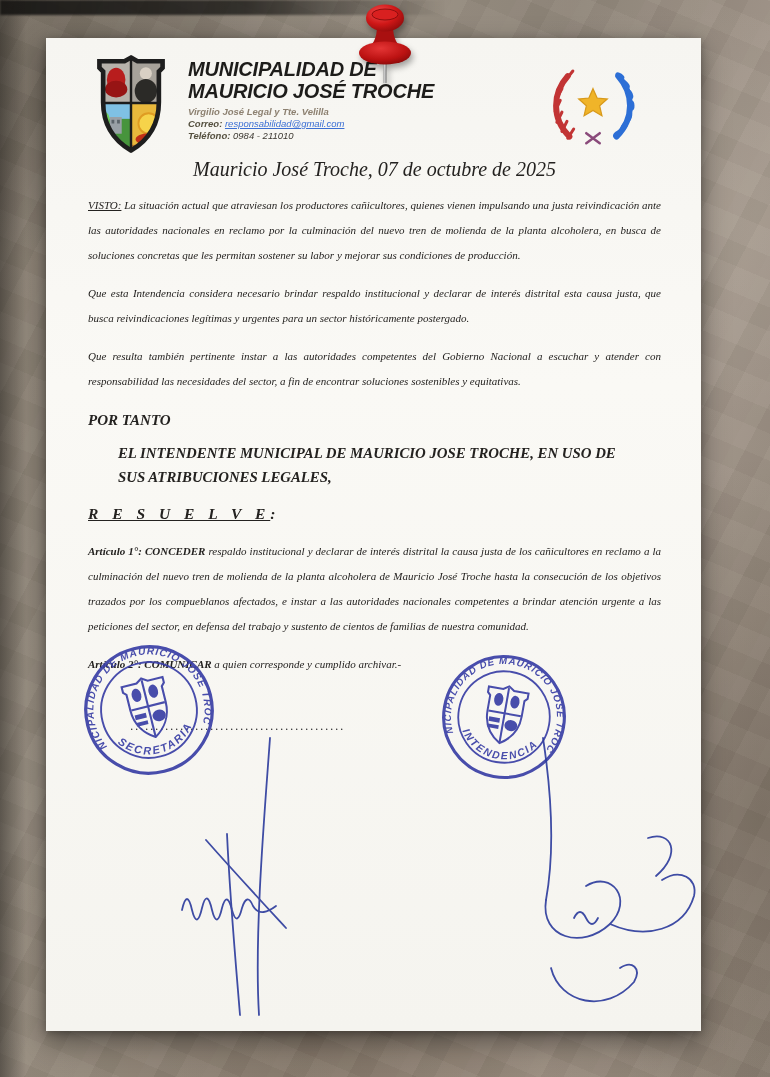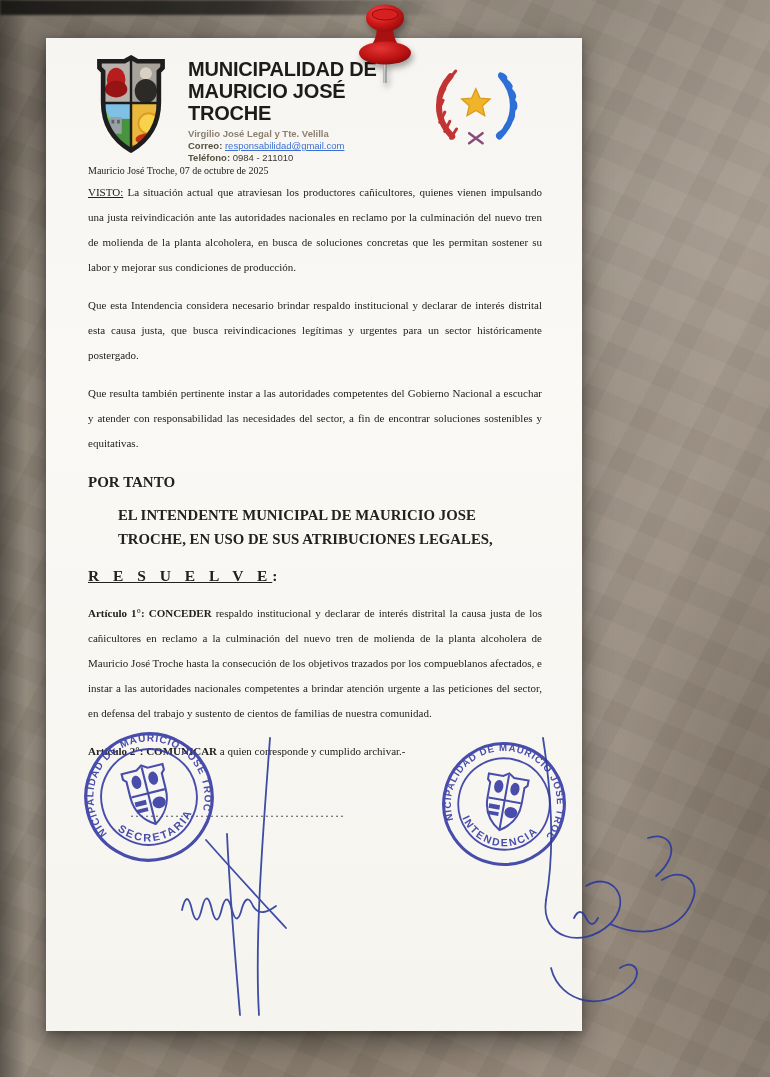--- a/index.html
+++ b/index.html
@@ -18,44 +18,45 @@
       repeating-linear-gradient(118deg, rgba(255,255,255,.05) 0 14px, rgba(0,0,0,.05) 14px 34px, rgba(255,255,255,.03) 34px 57px),
       repeating-linear-gradient(23deg, rgba(0,0,0,.04) 0 22px, rgba(255,255,255,.04) 22px 47px);
   }
   .top-dark{position:absolute;top:0;left:0;width:446px;height:15px;pointer-events:none;
     background:linear-gradient(to right, rgba(22,21,19,.92) 0%, rgba(22,21,19,.75) 55%, rgba(22,21,19,0) 100%);
     filter:blur(1px);}
   .left-dark{position:absolute;top:0;left:0;width:26px;height:100%;pointer-events:none;
     background:linear-gradient(to right, rgba(25,23,20,.45), rgba(25,23,20,0));}
 
   .document{
-    position:absolute;left:46px;top:38px;width:536px;height:993px;
+    position:absolute;left:46px;top:38px;width:655px;height:993px;
     background:linear-gradient(180deg,#f6f5f1 0%,#faf9f5 35%,#f5f4ef 100%);
     box-shadow:0 10px 26px rgba(0,0,0,.40), 0 2px 8px rgba(0,0,0,.28);
     color:#242220;
+    font-style:italic;
   }
   .doc-inner{padding:14px 40px 0 42px;position:relative;}
 
   
   .doc-header{display:flex;align-items:flex-start;}
   .logo-svg{width:98px;height:104px;flex:0 0 auto;margin-left:-6px;}
   .org-block{margin-left:8px;padding-top:6px;}
   .org-line{font-family:"Liberation Sans",sans-serif;font-weight:800;font-size:20px;line-height:22px;color:#1d1c1a;letter-spacing:-.2px;}
   .addr{font-family:"Liberation Sans",sans-serif;font-size:9.5px;font-weight:700;color:#8d8171;margin-top:4px;}
   .contact{font-family:"Liberation Sans",sans-serif;font-size:9.5px;color:#3c3831;margin-top:1px;}
   .contact b{color:#55503f;}
   .email{color:#3b6fd4;text-decoration:underline;cursor:pointer;}
   .emblem-svg{width:108px;height:84px;margin-left:auto;margin-right:14px;margin-top:14px;}
 
   
   .titleline{text-align:center;font-weight:bold;font-size:15.5px;margin:16px 0 14px;}
   .titleline span{text-decoration:underline;letter-spacing:.3px;}
   p.doc{font-size:11px;line-height:25px;text-align:justify;margin:0 0 13px;}
   p.subject{font-weight:bold;font-size:15px;line-height:27px;word-spacing:1.5px;}
-  .dateline{text-align:left;font-size:10px;margin:2px 0 4px;}
+  .dateline{text-align:center;font-size:20px;margin:2px 0 12px;}
   .ulabel{font-weight:normal;text-decoration:underline;}
   .center{text-align:left;}
   .portanto{font-weight:bold;font-size:15px;margin:18px 0 12px;}
   .authority{font-weight:bold;font-size:14.8px;line-height:24px;margin:0 30px 16px;}
   .resuelve{font-weight:bold;font-size:15.5px;margin:14px 0 16px;}
   .resuelve .sp{letter-spacing:5px;text-decoration:underline;}
   .lead-bold{font-weight:bold;}
 
   
   .sig-section{position:relative;height:190px;margin-top:2px;}

